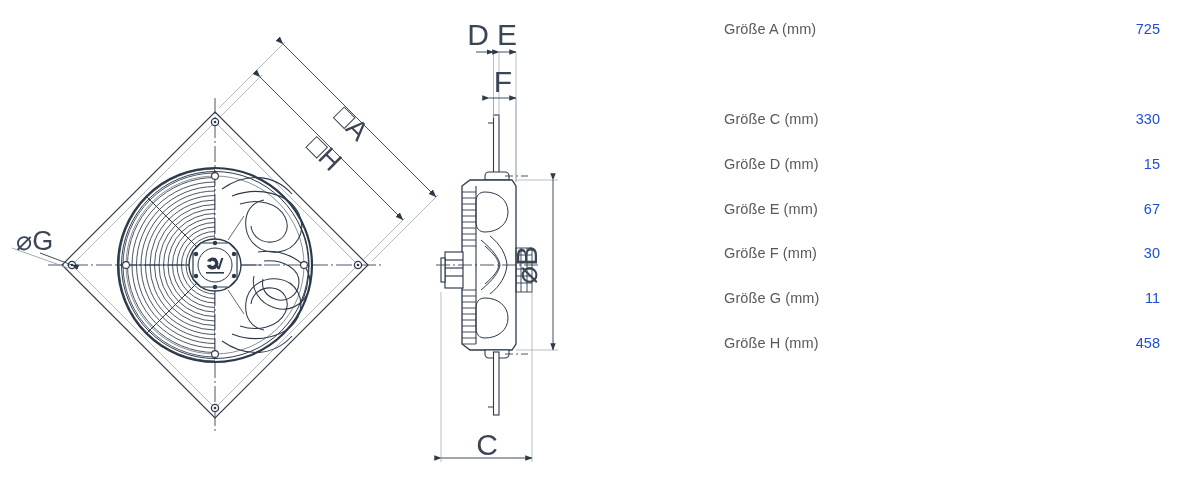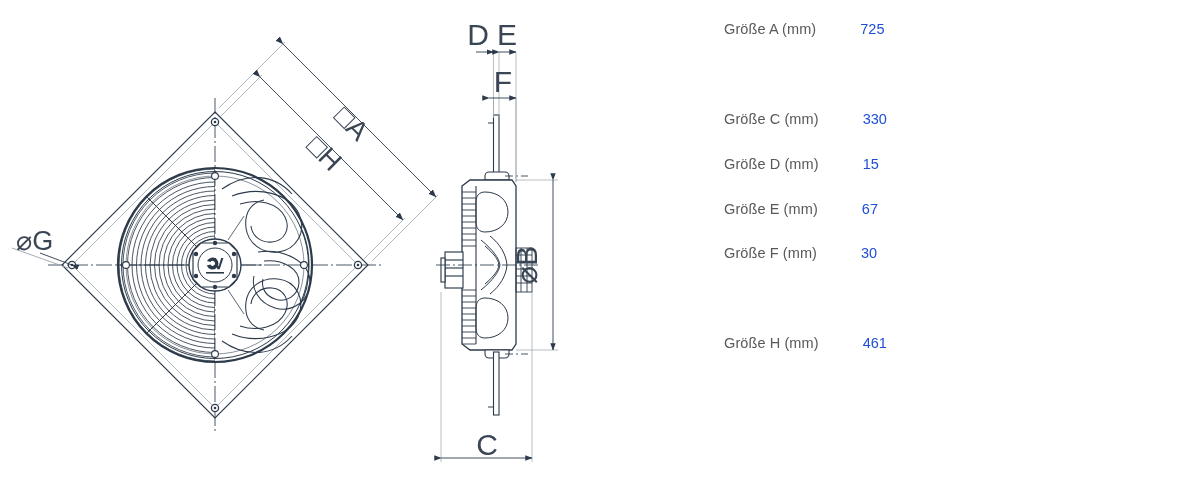--- a/index.html
+++ b/index.html
@@ -14,21 +14,21 @@
   
   .drawings{position:absolute;left:0;top:0;width:700px;height:487px;}
   .drawings svg{display:block;}
 
   
   .spec-table{
     position:absolute;left:700px;top:0;width:477px;height:487px;
   }
   .spec-row{
     position:absolute;left:24px;width:436px;height:24px;
-    display:flex;align-items:center;justify-content:flex-start;gap:44px;
+    display:flex;align-items:center;justify-content:space-between;gap:44px;
   }
   .spec-label{
     font-size:14.5px;color:#595959;letter-spacing:.1px;
     white-space:nowrap;
   }
   .spec-value{
     font-size:14.5px;color:#1d4ed8;font-weight:400;
     text-align:right;white-space:nowrap;
   }
 </style>
@@ -325,19 +325,23 @@
       <span class="spec-value">15</span>
     </div>
     <div class="spec-row" style="top:197px">
       <span class="spec-label">Größe E (mm)</span>
       <span class="spec-value">67</span>
     </div>
     <div class="spec-row" style="top:241px">
       <span class="spec-label">Größe F (mm)</span>
       <span class="spec-value">30</span>
     </div>
+    <div class="spec-row" style="top:286px">
+      <span class="spec-label">Größe G (mm)</span>
+      <span class="spec-value">11</span>
+    </div>
     <div class="spec-row" style="top:331px">
       <span class="spec-label">Größe H (mm)</span>
-      <span class="spec-value">461</span>
+      <span class="spec-value">458</span>
     </div>
   </div>
 
 </div>
 
 </body></html>

